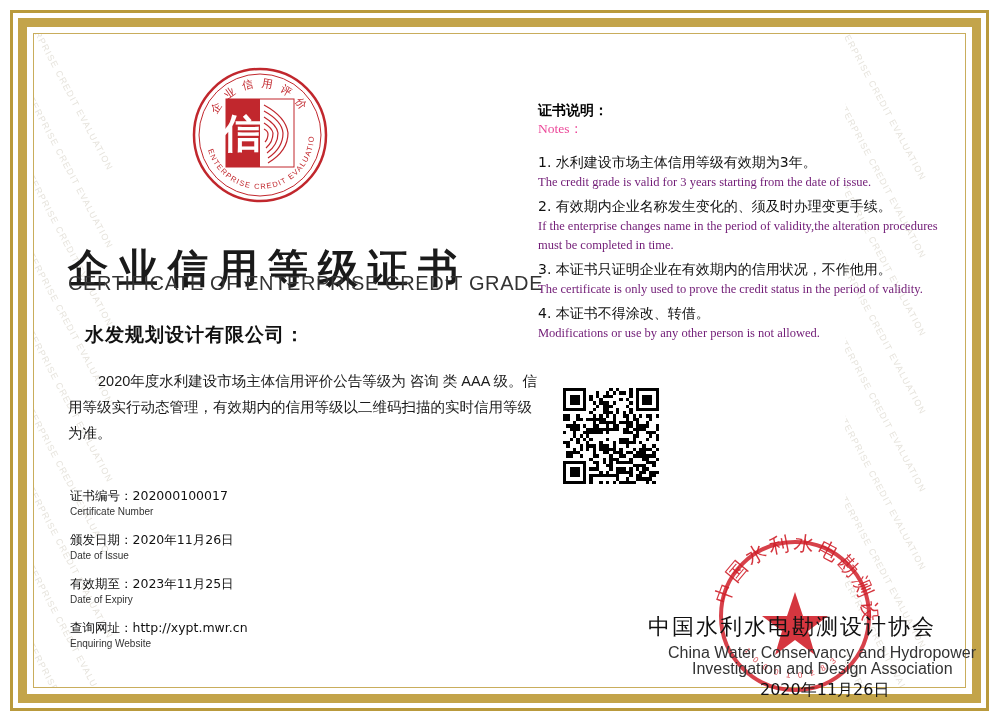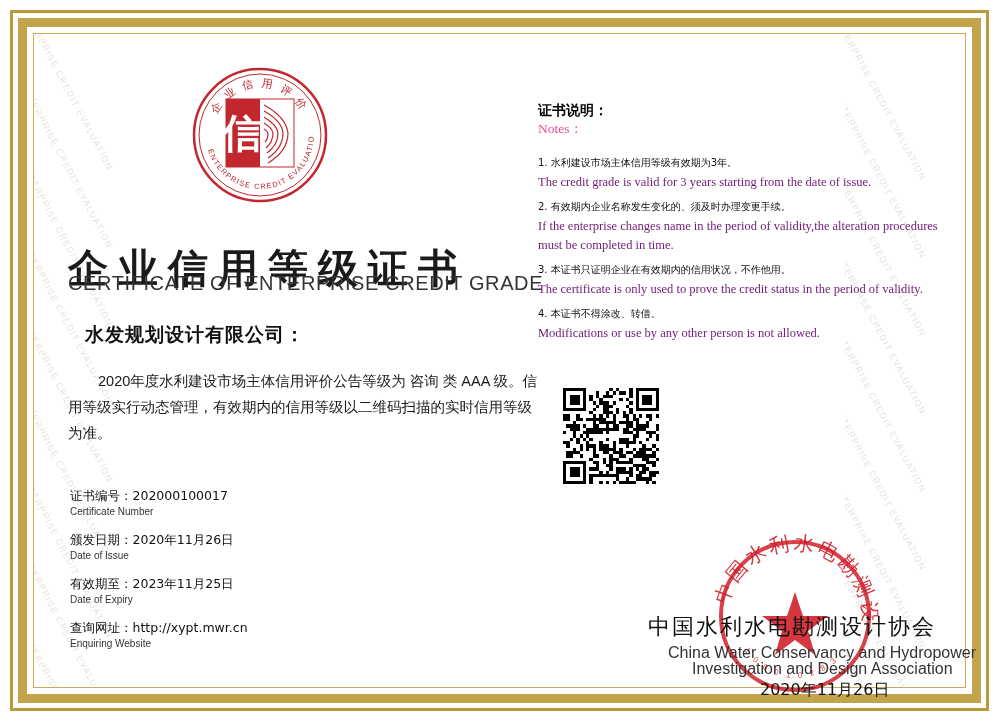--- a/index.html
+++ b/index.html
@@ -168,21 +168,21 @@
     font-family: "DejaVu Sans", sans-serif;
     font-weight: bold;
   }
   .notes-title-en {
     font-size: 13.5px;
     color: #ec4899;
     font-family: "Liberation Serif", serif;
     margin-bottom: 14px;
   }
   .note-cn {
-    font-size: 10px;
+    font-size: 14px;
     color: #111;
     font-family: "DejaVu Sans", sans-serif;
     line-height: 21px;
     margin-top: 3px;
   }
   .note-en {
     font-size: 12.5px;
     color: #701a75;
     font-family: "Liberation Serif", serif;
     line-height: 19px;

